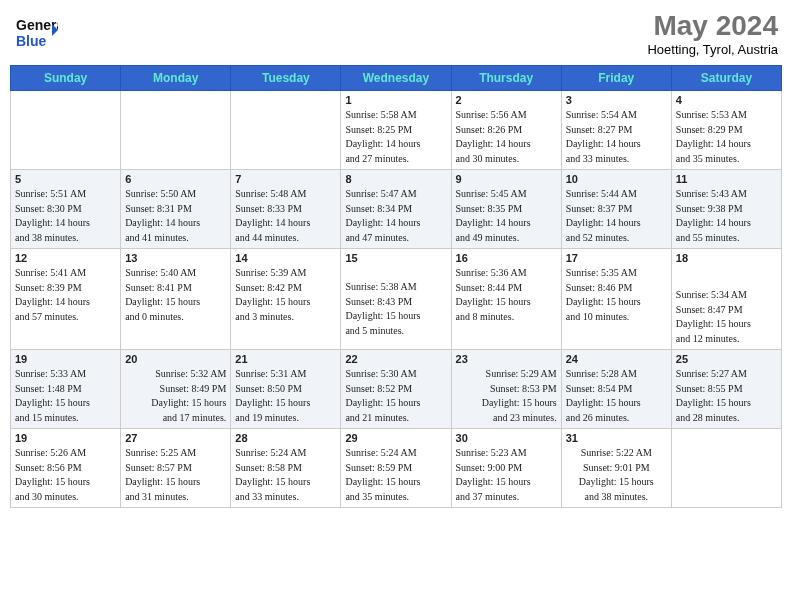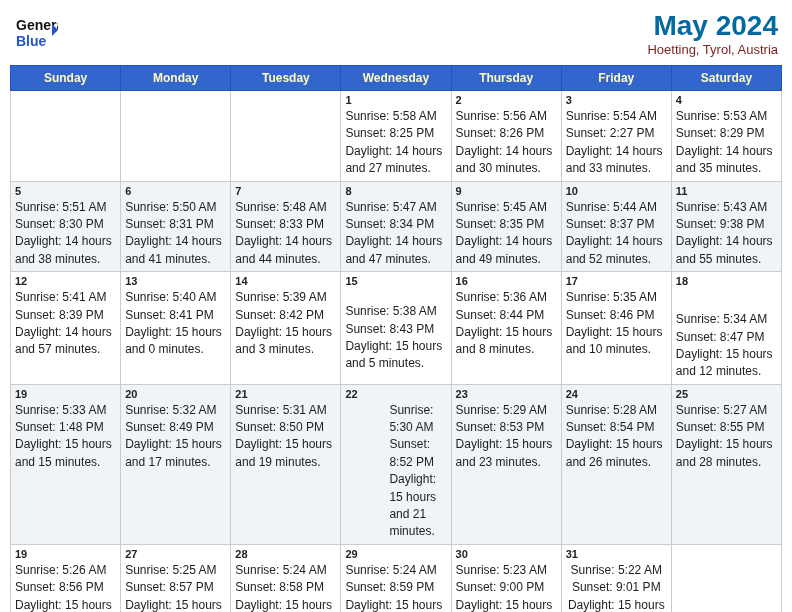--- a/index.html
+++ b/index.html
@@ -29,34 +29,34 @@
       font-weight: bold;
       color: #1a1a1a;
       line-height: 1.2;
     }
     .title-block {
       text-align: right;
     }
     .title-block .month-year {
       font-size: 28px;
       font-weight: bold;
-      color: #0369a1;
+      color: #737373;
     }
     .title-block .location {
       font-size: 13px;
-      color: #7f1d1d;
+      color: #000000;
     }
     .calendar {
       width: 100%;
       border-collapse: collapse;
       border: 1px solid #ccc;
     }
     .calendar th {
       background: #3366cc;
-      color: #fef9c3;
+      color: #5eead4;
       font-size: 12px;
       font-weight: bold;
       text-align: center;
       padding: 5px 16px;
       border: 1px solid #2255bb;
     }
     .calendar td {
       vertical-align: top;
       border: 1px solid #ccc;
       width: calc(100% / 7);
@@ -74,23 +74,24 @@
     }
     
     .calendar thead tr th { background: #3366cc; }
     .day-num {
       font-size: 11px;
       font-weight: bold;
       display: block;
       margin-bottom: 2px;
     }
     .day-info {
-      font-size: 12px;
+      font-size: 10px;
       line-height: 1.45;
       color: #222;
+      font-family: Liberation Serif, serif;
     }
     .empty { background: #fff !important; }
     tbody tr:nth-child(odd) td { background: #ffffff; }
     tbody tr:nth-child(even) td { background: #eef2f8; }
   </style>
 </head>
 <body>
 
 <div class="page">
   <div class="header">
@@ -136,21 +137,21 @@
           <td>
             <span class="day-num">2</span>
             <div class="day-info" style="white-space: pre-line;">Sunrise: 5:56 AM
 Sunset: 8:26 PM
 Daylight: 14 hours
 and 30 minutes.</div>
           </td>
           <td>
             <span class="day-num">3</span>
             <div class="day-info" style="white-space: pre-line;">Sunrise: 5:54 AM
-Sunset: 2:27 PM
+Sunset: 8:27 PM
 Daylight: 14 hours
 and 33 minutes.</div>
           </td>
           <td>
             <span class="day-num">4</span>
             <div class="day-info" style="white-space: pre-line;">Sunrise: 5:53 AM
 Sunset: 8:29 PM
 Daylight: 14 hours
 and 35 minutes.</div>
           </td>
@@ -260,42 +261,42 @@
         <tr>
           <td>
             <span class="day-num">19</span>
             <div class="day-info" style="white-space: pre-line;">Sunrise: 5:33 AM
 Sunset: 1:48 PM
 Daylight: 15 hours
 and 15 minutes.</div>
           </td>
           <td>
             <span class="day-num">20</span>
-            <div class="day-info" style="white-space: pre-line;">Sunrise: 5:32 AM
+            <div class="day-info" style="white-space: pre-line; text-align: right;">Sunrise: 5:32 AM
 Sunset: 8:49 PM
 Daylight: 15 hours
 and 17 minutes.</div>
           </td>
           <td>
             <span class="day-num">21</span>
             <div class="day-info" style="white-space: pre-line;">Sunrise: 5:31 AM
 Sunset: 8:50 PM
 Daylight: 15 hours
 and 19 minutes.</div>
           </td>
           <td>
             <span class="day-num">22</span>
-            <div class="day-info" style="white-space: pre-line; margin-left: 44px;">Sunrise: 5:30 AM
+            <div class="day-info" style="white-space: pre-line;">Sunrise: 5:30 AM
 Sunset: 8:52 PM
 Daylight: 15 hours
 and 21 minutes.</div>
           </td>
           <td>
             <span class="day-num">23</span>
-            <div class="day-info" style="white-space: pre-line;">Sunrise: 5:29 AM
+            <div class="day-info" style="white-space: pre-line; text-align: right;">Sunrise: 5:29 AM
 Sunset: 8:53 PM
 Daylight: 15 hours
 and 23 minutes.</div>
           </td>
           <td>
             <span class="day-num">24</span>
             <div class="day-info" style="white-space: pre-line;">Sunrise: 5:28 AM
 Sunset: 8:54 PM
 Daylight: 15 hours
 and 26 minutes.</div>

